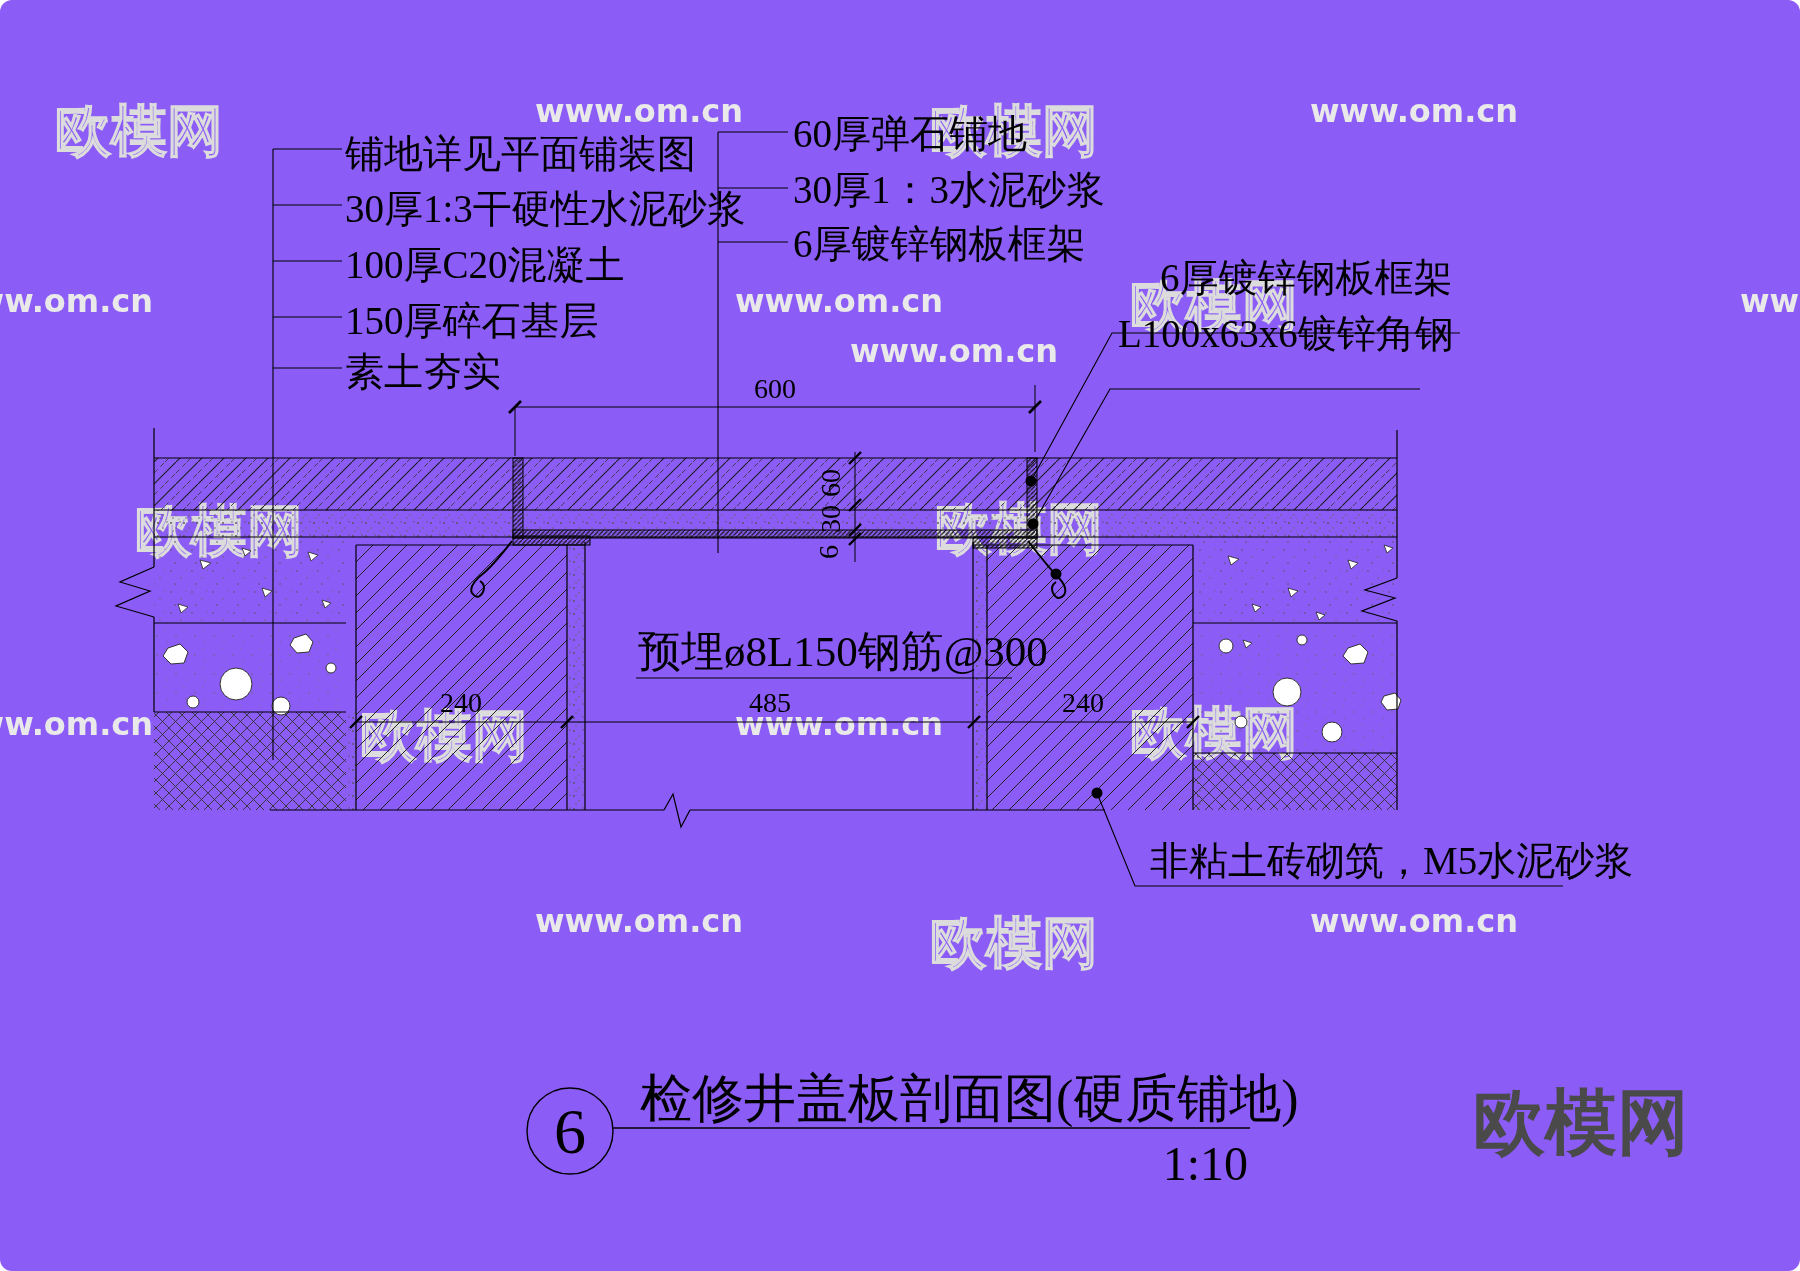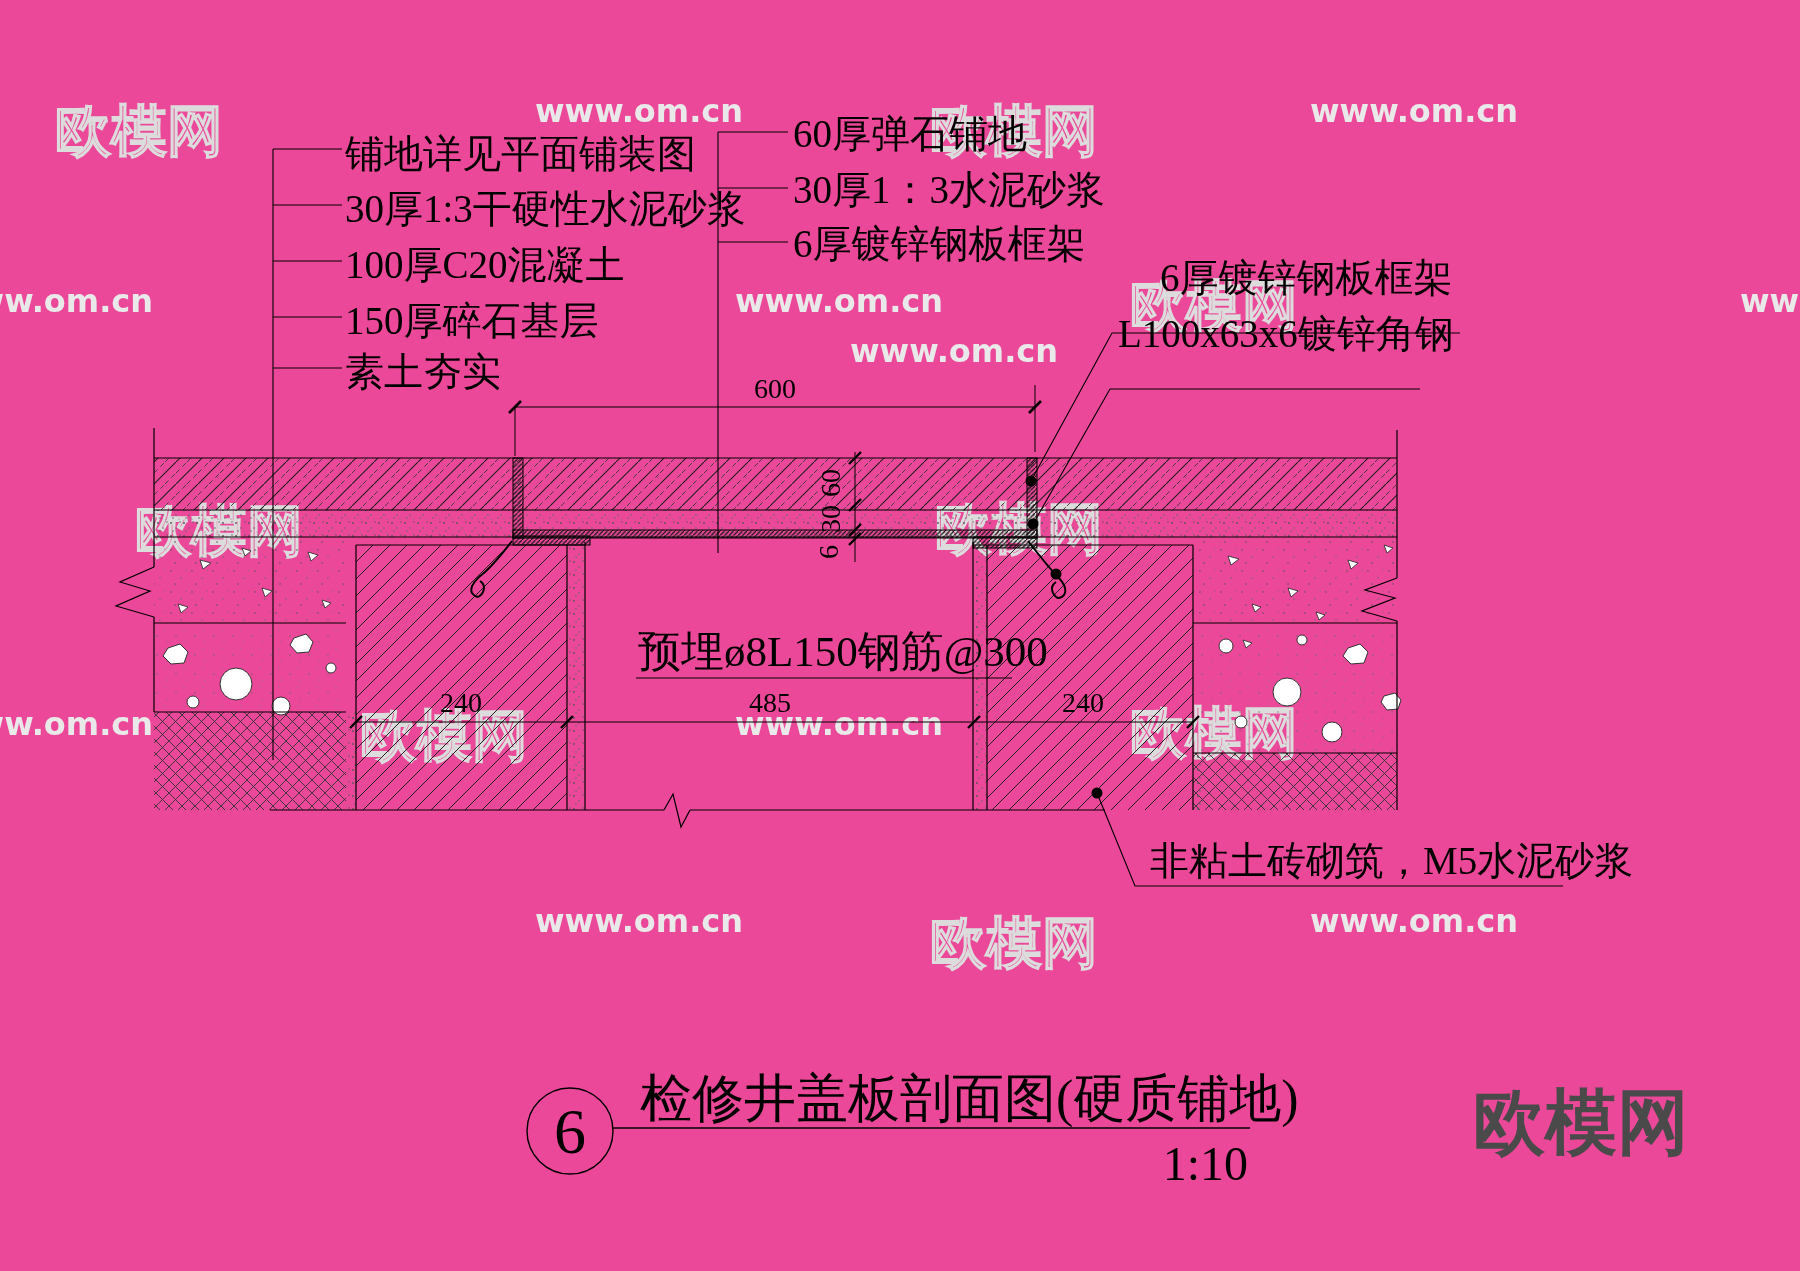--- a/index.html
+++ b/index.html
@@ -1,17 +1,17 @@
 <!DOCTYPE html>
 <html><head>
 <meta charset="utf-8">
 <style>
   html,body{margin:0;padding:0;background:#fff;}
-  #stage{position:relative;width:1800px;height:1271px;background:#ec4899;overflow:hidden;
-         font-family:"Liberation Serif","DejaVu Serif",serif;}
+  #stage{position:relative;width:1800px;height:1271px;background:#8b5cf6;overflow:hidden;
+         font-family:"Liberation Serif","DejaVu Serif",serif;border-radius:12px;}
   svg{display:block}
   text{user-select:none}
   .ann{font-size:39px;fill:#000;}
   .dim{font-size:28px;fill:#000;}
   .wm-brand{font-family:"DejaVu Sans","Liberation Sans",sans-serif;font-size:56px;font-weight:bold;
             fill:none;stroke:#dcdcdc;stroke-width:1.3px;}
   .wm-url{font-family:"DejaVu Sans","Liberation Sans",sans-serif;font-size:32px;font-weight:bold;
           fill:#e9e9e9;}
   .ttl{font-size:52px;fill:#000;}
   .logo{font-family:"DejaVu Sans","Liberation Sans",sans-serif;font-size:72px;font-weight:700;fill:#4a4a4a;}

